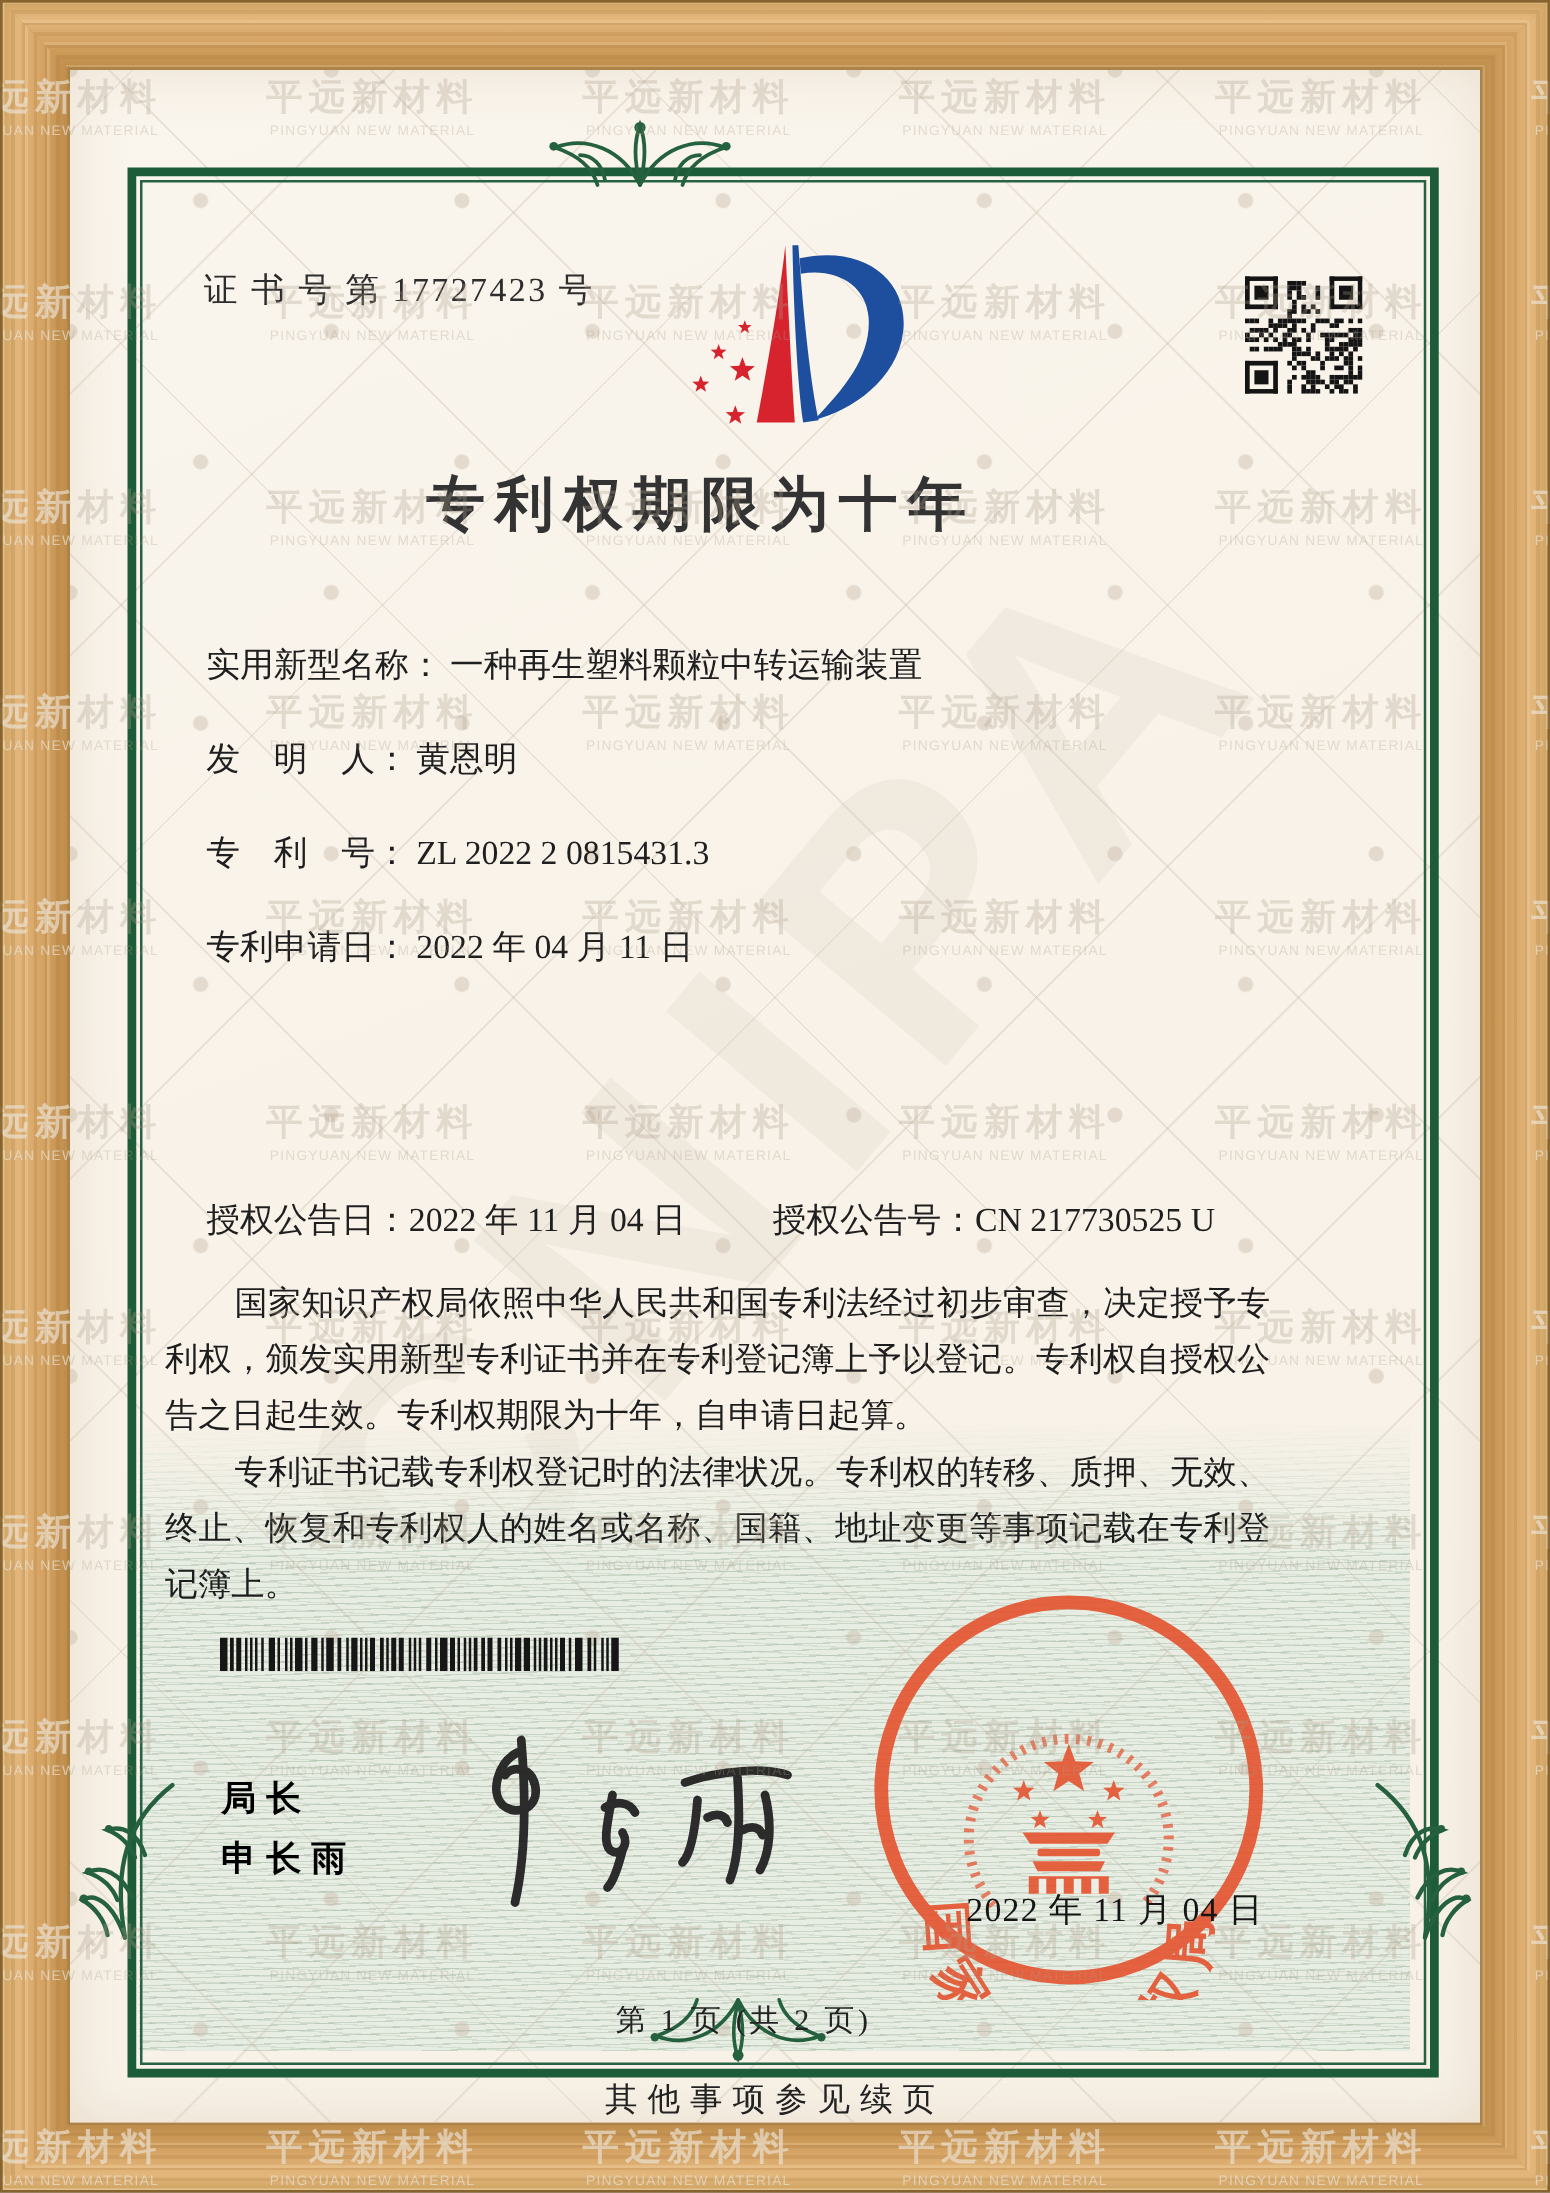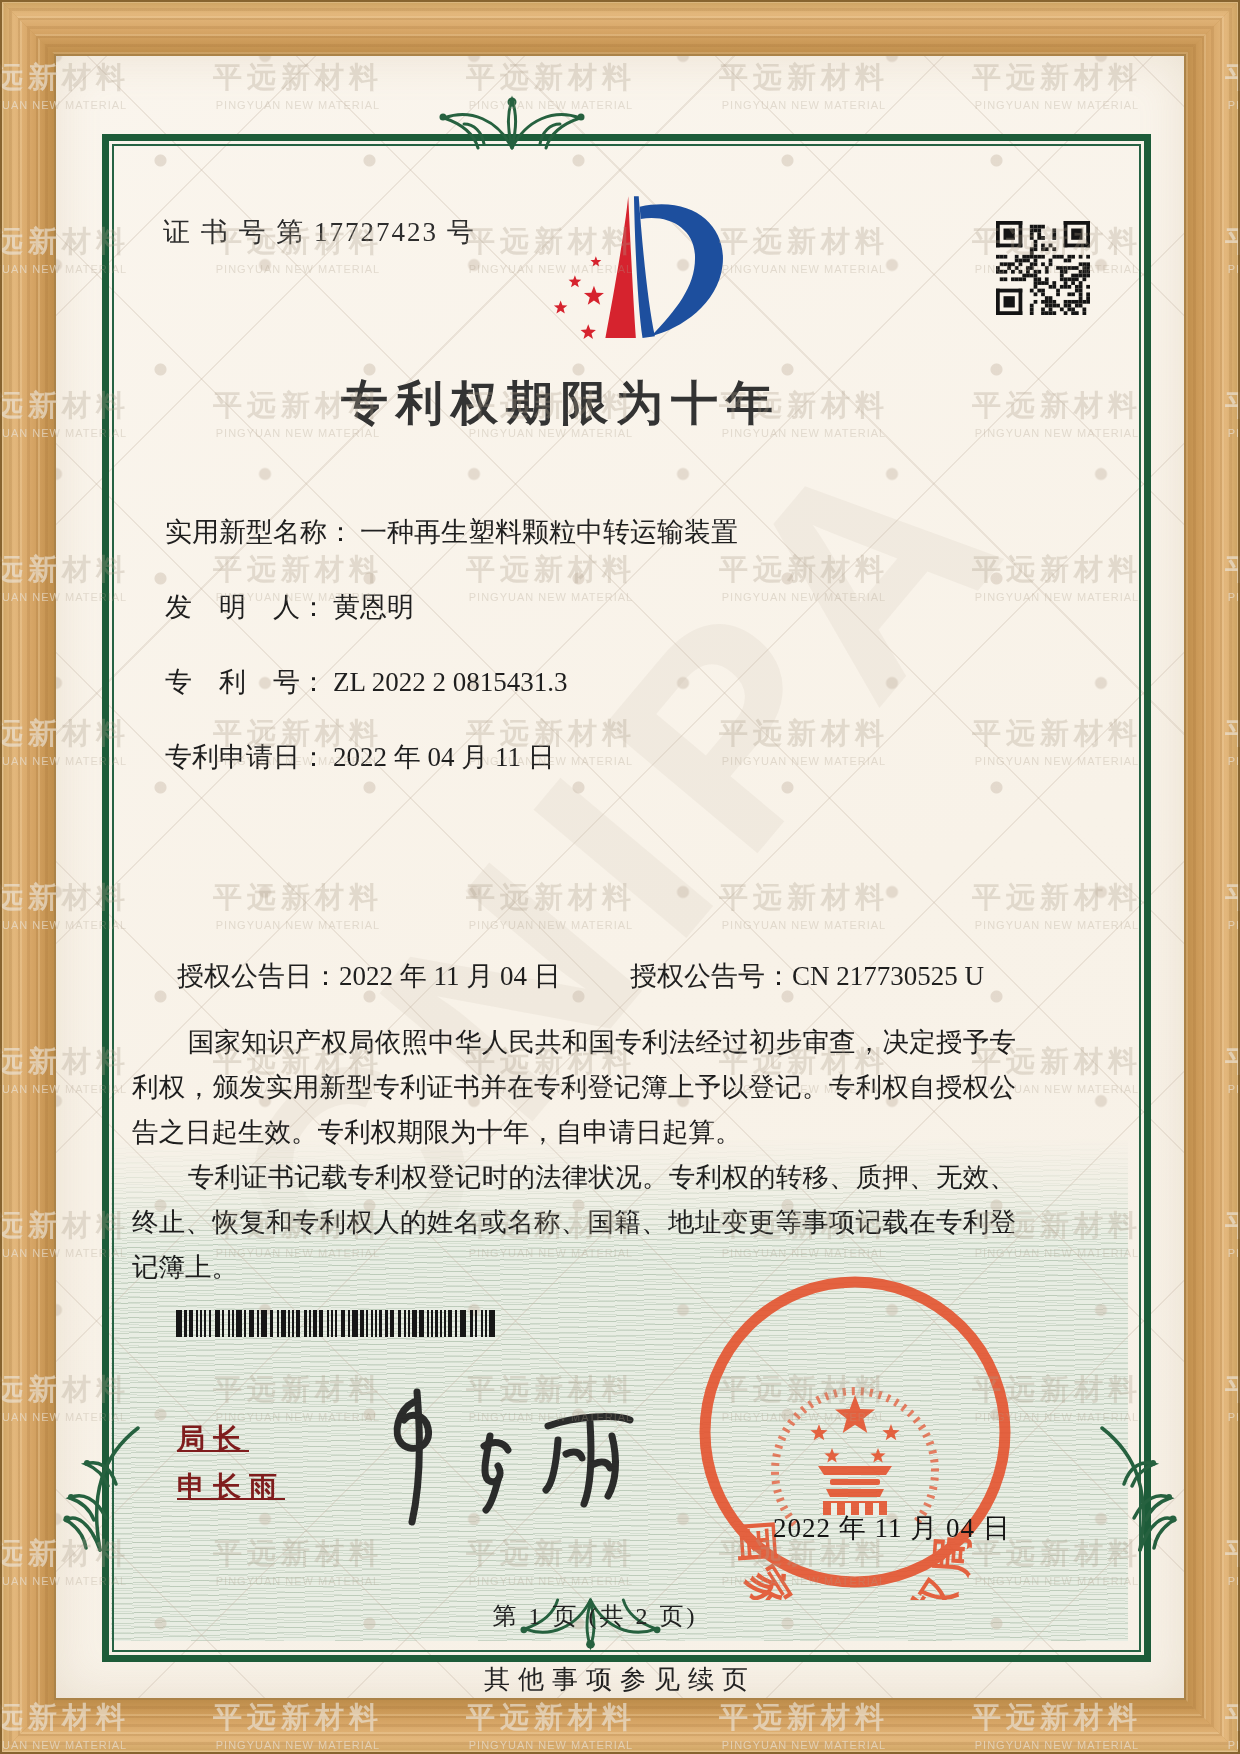--- a/index.html
+++ b/index.html
@@ -58,29 +58,29 @@
   .orn{position:absolute;z-index:4;pointer-events:none;}
   
   .abs{position:absolute;z-index:5;}
   .cert-no{left:163px;top:214px;font-size:27px;letter-spacing:2px;color:#2d2d2d;}
   .title{left:1px;top:372px;width:1120px;text-align:center;font-size:47px;font-weight:bold;
     letter-spacing:8px;color:#333;}
   .field-row{left:165px;font-size:27px;color:#1f1f1f;white-space:nowrap;}
   .fvalue{margin-left:6px;}
   .addr .fvalue{white-space:normal;display:inline-block;width:705px;vertical-align:top;line-height:39px;}
   .addr{line-height:39px;}
-  .grant-row{left:165px;top:958px;width:930px;font-size:27px;color:#1f1f1f;margin-left:12px;}
+  .grant-row{left:165px;top:958px;width:930px;font-size:27px;color:#1f1f1f;}
   .grant-right{position:absolute;left:453px;top:0;}
   .bodytext{left:132px;top:1020px;width:884px;font-size:26.5px;line-height:45px;color:#1d1d1d;
     text-align:justify;}
   .bodytext p{margin:0;text-indent:2.1em;}
   .barcode{left:176px;top:1310px;width:322px;height:27px;overflow:hidden;}
   .barcode i{position:absolute;top:0;bottom:0;background:#161616;}
-  .officer{left:177px;font-size:28px;letter-spacing:8px;color:#7f1d1d;font-weight:600;
-    font-family:"Liberation Sans","DejaVu Sans",sans-serif;text-decoration:underline;}
+  .officer{left:177px;font-size:28px;letter-spacing:8px;color:#000000;font-weight:600;
+    font-family:"Liberation Sans","DejaVu Sans",sans-serif;}
   .sig{left:362px;top:1388px;z-index:6;}
   .seal{left:690px;top:1270px;z-index:6;opacity:.9;}
   .seal-date{left:773px;top:1510px;z-index:7;font-size:27px;letter-spacing:1px;color:#151515;}
   .page-num{left:102px;top:1600px;width:986px;text-align:center;font-size:24px;letter-spacing:3px;color:#222;}
   .cont-note{left:0;top:1662px;width:1240px;text-align:center;font-size:26px;letter-spacing:8px;color:#222;}
   .qr{left:996px;top:221px;z-index:5;}
   .logo{left:533px;top:192px;z-index:5;}
   
   .wm-layer{position:absolute;inset:0;z-index:9;pointer-events:none;}
   #wm-paper{color:rgba(172,158,138,.30);}

